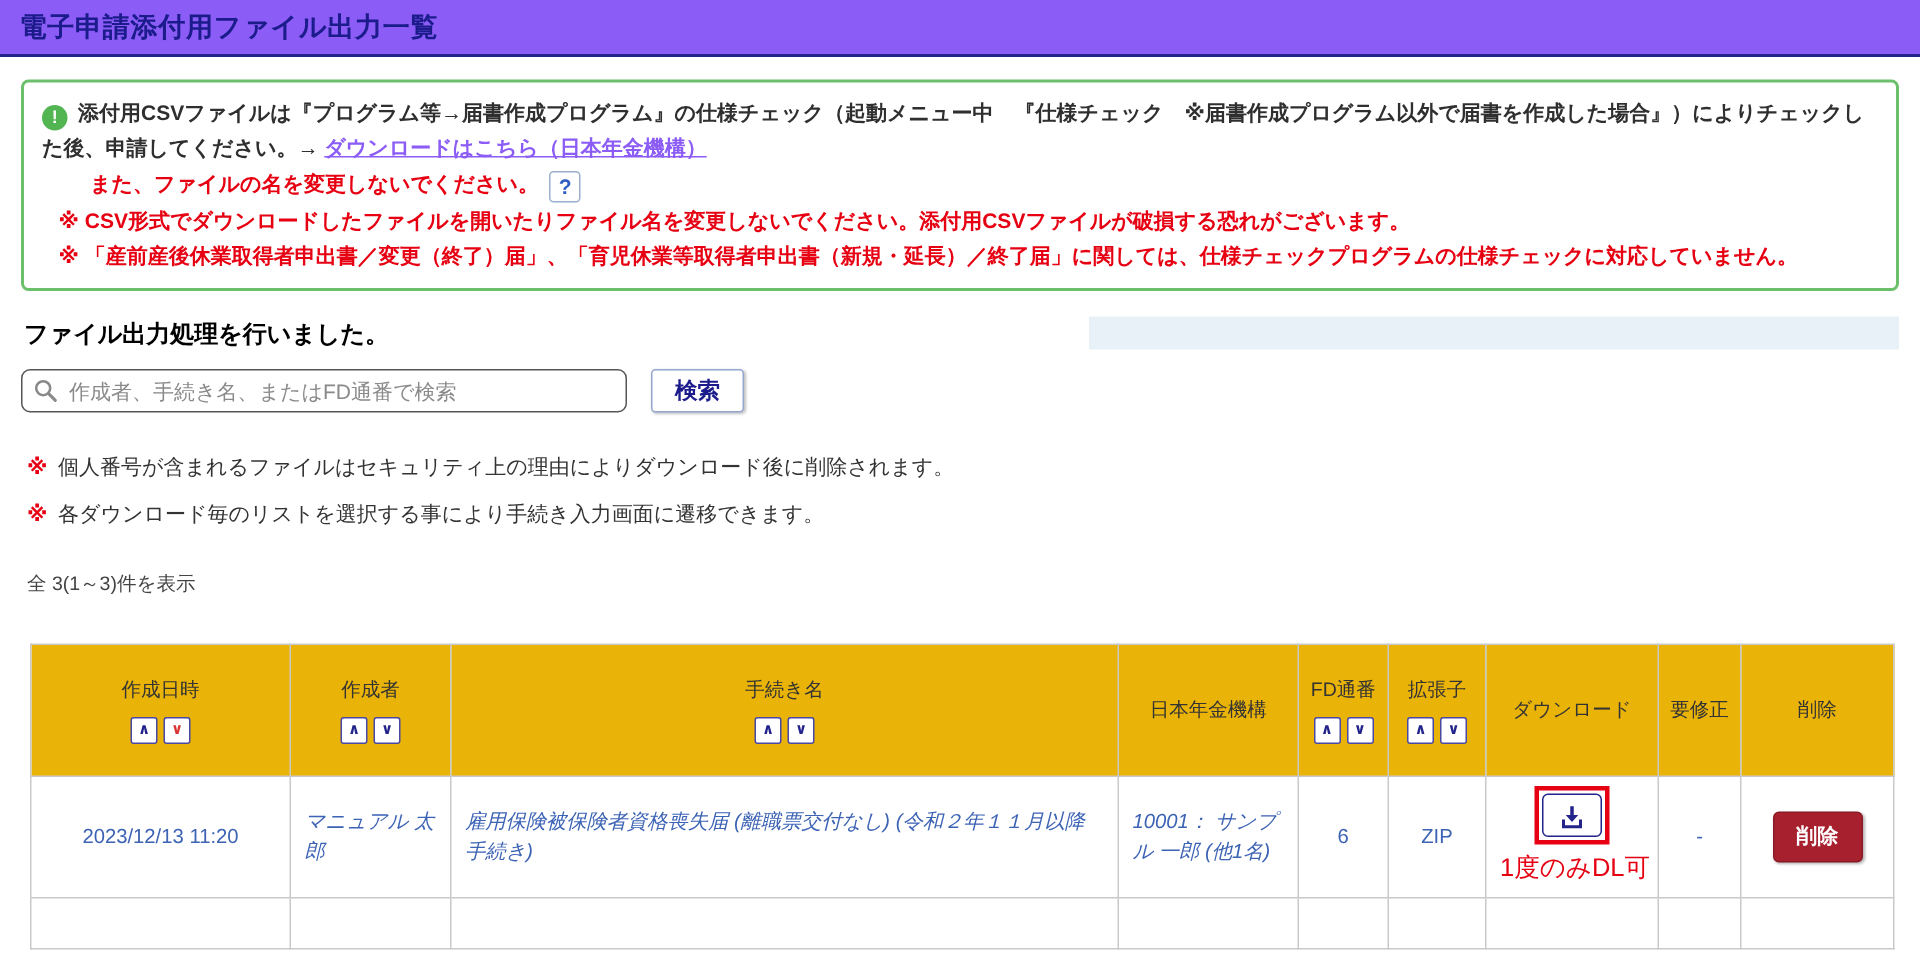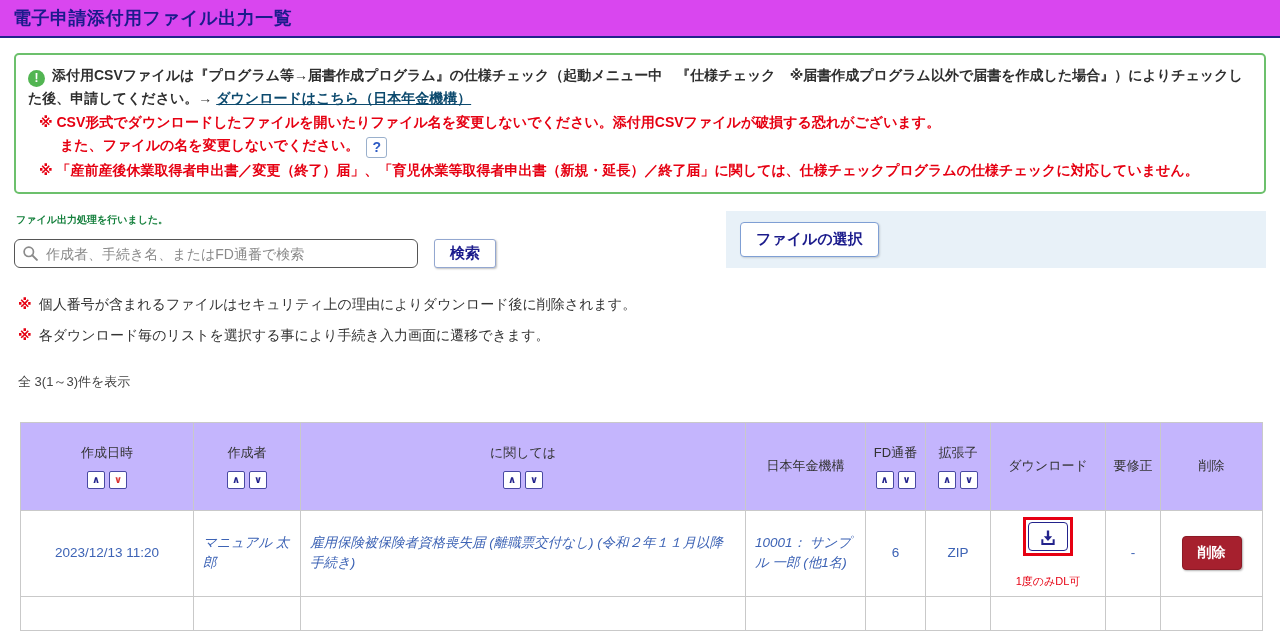--- a/index.html
+++ b/index.html
@@ -1,42 +1,42 @@
 <!DOCTYPE html>
 <html lang="ja"><head>
 <meta charset="utf-8">
 <style>
   * { box-sizing: border-box; margin: 0; padding: 0; }
   html, body { width: 1280px; height: 640px; overflow: hidden; background: #fff;
     font-family: "Liberation Sans", "DejaVu Sans", sans-serif; color: #333; }
 
   
-  .titlebar { height: 38px; background: #d946ef; border-bottom: 2px solid #23238c;
+  .titlebar { height: 38px; background: #8b5cf6; border-bottom: 2px solid #23238c;
     display: flex; align-items: center; padding-left: 13px; }
   .titlebar h1 { font-size: 18px; font-weight: bold; color: #1b1b8c; letter-spacing: .5px; }
 
   
   .notice { margin: 15px 14px 0 14px; border: 2px solid #6cc06c; border-radius: 5px;
     padding: 9px 12px 10px 12px; font-size: 14px; font-weight: bold; line-height: 1.62; }
   .notice .lead { color: #2f2f2f; }
   .info-badge { display: inline-block; width: 17px; height: 17px; border-radius: 50%;
     background: #52b552; color: #fff; font-size: 12px; line-height: 17px; text-align: center;
     margin-right: 7px; vertical-align: -2px; font-weight: bold; }
-  .notice a { color: #0c4a6e; text-decoration: underline; cursor: pointer; }
+  .notice a { color: #8b5cf6; text-decoration: underline; cursor: pointer; }
   .warn { color: #e60012; margin-left: 11px; margin-top: 1px; }
   .warn.indent { margin-left: 32px; }
   .help-btn { display: inline-block; min-width: 21px; height: 21px; line-height: 19px;
     background: #fff; border: 1px solid #9ab0cc; border-radius: 3px; color: #2e5bc4;
     text-align: center; font-size: 14px; font-weight: bold; margin-left: 7px; cursor: pointer;
     vertical-align: -2px; }
 
   
   .midzone { margin: 17px 14px 0 14px; display: flex; justify-content: space-between;
     align-items: flex-start; }
-  .status-msg { color: #15803d; font-weight: bold; font-size: 10px; margin: 2px 0 12px 2px; }
+  .status-msg { color: #000000; font-weight: bold; font-size: 16px; margin: 2px 0 12px 2px; }
   .search-row { display: flex; align-items: center; }
   .search-wrap { position: relative; width: 404px; }
   .search-wrap input { width: 100%; height: 29px; border: 1.5px solid #555; border-radius: 6px;
     padding: 0 8px 0 31px; font-size: 14px; color: #333; outline: none;
     font-family: "Liberation Sans", "DejaVu Sans", sans-serif; }
   .search-wrap input::placeholder { color: #8a8a8a; }
   .search-ico { position: absolute; left: 8px; top: 6px; width: 17px; height: 17px; }
   .search-btn { margin-left: 16px; padding: 4px 15px; font-size: 15px; font-weight: bold;
     color: #1b1b8c; background: #fff; border: 1px solid #93a7d0; border-radius: 3px;
     box-shadow: 1px 1px 2px rgba(0,0,0,.25); cursor: pointer;
@@ -57,82 +57,81 @@
   .notes .note-line { margin-bottom: 13px; }
   .notes .mark { color: #e60012; font-weight: bold; margin-right: 7px; }
 
   
   .count { margin: 28px 0 0 18px; font-size: 13px; color: #444; }
 
   
   table.list { margin: 31px 18px 0 20px; width: 1242px; border-collapse: collapse;
     table-layout: fixed; }
   table.list th, table.list td { border: 1px solid #c9c9c9; }
-  table.list th { background: #c4b5fd; font-weight: normal; font-size: 13px; color: #333;
+  table.list th { background: #eab308; font-weight: normal; font-size: 13px; color: #333;
     text-align: center; vertical-align: middle; height: 88px; padding: 4px 2px; line-height: 1.45; }
   .sort-btns { margin-top: 7px; }
   .sort-btn { display: inline-block; width: 18px; height: 18px; line-height: 16px;
     background: #fff; border: 1px solid #4949a3; border-radius: 2px; color: #23238c;
     font-size: 10px; font-weight: bold; margin: 0 2px; text-align: center; cursor: pointer; }
   .sort-btn.active { color: #d93535; }
 
   table.list td { background: #fff; font-size: 13.5px; color: #3d63b5; padding: 6px 9px;
     vertical-align: middle; height: 80px; line-height: 1.5; }
   td.c-center { text-align: center; }
   td.c-left { text-align: left; font-style: italic; }
   .proc-link { color: #3d63b5; cursor: pointer; }
 
   .dl-outline { display: inline-block; border: 3px solid #e60012; padding: 2px; line-height: 0; }
   .dl-btn { display: inline-block; width: 40px; height: 29px; background: #fff;
     border: 1px solid #23238c; border-radius: 4px; cursor: pointer; padding: 0; line-height: 0; }
   .dl-btn svg { margin-top: 3px; }
-  .dl-caption { color: #e60012; font-size: 11px; margin-top: 17px; white-space: nowrap; }
+  .dl-caption { color: #e60012; font-size: 17px; margin-top: 3px; white-space: nowrap; }
 
   .del-btn { background: #a6202e; color: #fff; font-weight: bold; font-size: 14px;
     border: 1px solid #8c1a26; border-radius: 4px; padding: 7px 15px; cursor: pointer;
     box-shadow: 1px 1px 2px rgba(0,0,0,.3);
     font-family: "Liberation Sans", "DejaVu Sans", sans-serif; }
 
   tr.row-clip td { height: 34px; }
 </style>
 </head>
 <body>
 
 <div class="titlebar">
   <h1>電子申請添付用ファイル出力一覧</h1>
 </div>
 
 <div class="notice">
   <div class="lead">
     <span class="info-badge">!</span><span>添付用CSVファイルは『プログラム等→届書作成プログラム』の仕様チェック（起動メニュー中　『仕様チェック　※届書作成プログラム以外で届書を作成した場合』）によりチェックした後、申請してください。→ </span><a>ダウンロードはこちら（日本年金機構）</a>
   </div>
-  <div class="warn">※ CSV形式でダウンロードしたファイルを開いたりファイル名を変更しないでください。添付用CSVファイルが破損する恐れがございます。</div>
   <div class="warn indent">
     <span>また、ファイルの名を変更しないでください。</span><span class="help-btn">?</span>
   </div>
+  <div class="warn">※ CSV形式でダウンロードしたファイルを開いたりファイル名を変更しないでください。添付用CSVファイルが破損する恐れがございます。</div>
   <div class="warn">※ 「産前産後休業取得者申出書／変更（終了）届」、「育児休業等取得者申出書（新規・延長）／終了届」に関しては、仕様チェックプログラムの仕様チェックに対応していません。</div>
 </div>
 
 <div class="midzone">
   <div>
     <div class="status-msg">ファイル出力処理を行いました。</div>
     <div class="search-row">
       <span class="search-wrap">
         <svg class="search-ico" viewBox="0 0 20 20">
           <circle cx="8" cy="8" r="5.5" fill="none" stroke="#8a8a8a" stroke-width="2"></circle>
           <line x1="12.2" y1="12.2" x2="17.5" y2="17.5" stroke="#8a8a8a" stroke-width="2.4" stroke-linecap="round"></line>
         </svg>
         <input type="text" placeholder="作成者、手続き名、またはFD通番で検索" style="">
       </span>
       <button class="search-btn">検索</button>
     </div>
   </div>
 
   <div class="excel-panel">
-    <button class="file-btn">ファイルの選択</button>
   </div>
 </div>
 
 <div class="notes">
   <div class="note-line">
     <span class="mark">※</span><span>個人番号が含まれるファイルはセキュリティ上の理由によりダウンロード後に削除されます。</span>
   </div>
   <div class="note-line">
     <span class="mark">※</span><span>各ダウンロード毎のリストを選択する事により手続き入力画面に遷移できます。</span>
   </div>
@@ -160,21 +159,21 @@
           <span class="sort-btn">∧</span><span class="sort-btn active">∨</span>
         </div>
       </th>
       <th>
         <div>作成者</div>
         <div class="sort-btns">
           <span class="sort-btn">∧</span><span class="sort-btn">∨</span>
         </div>
       </th>
       <th>
-        <div>に関しては</div>
+        <div>手続き名</div>
         <div class="sort-btns">
           <span class="sort-btn">∧</span><span class="sort-btn">∨</span>
         </div>
       </th>
       <th>
         <div>日本年金機構</div>
       </th>
       <th>
         <div>FD通番</div>
         <div class="sort-btns">

